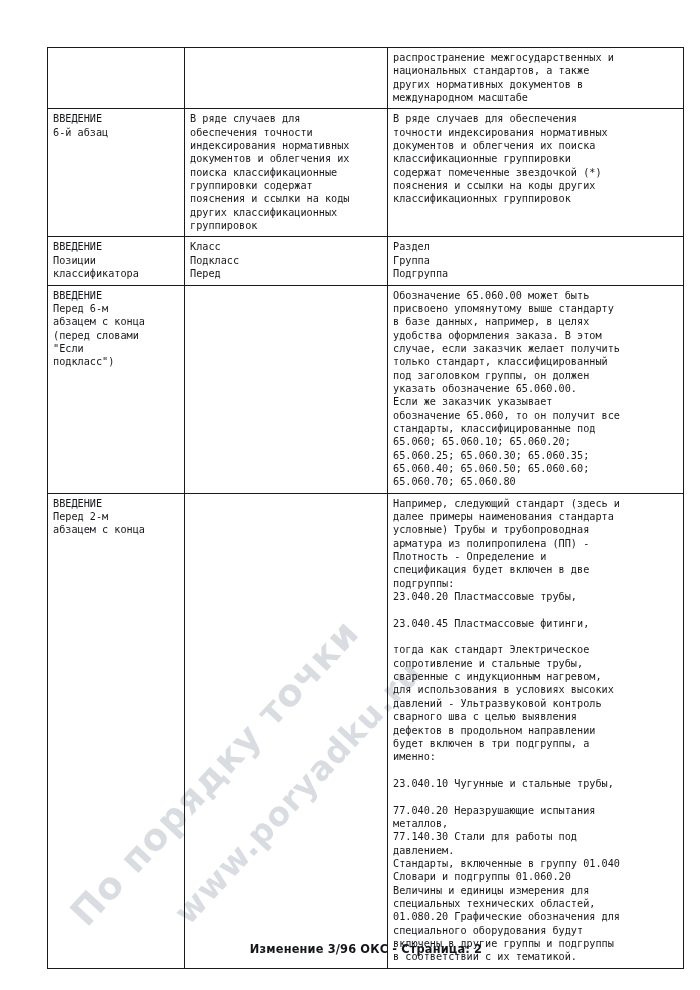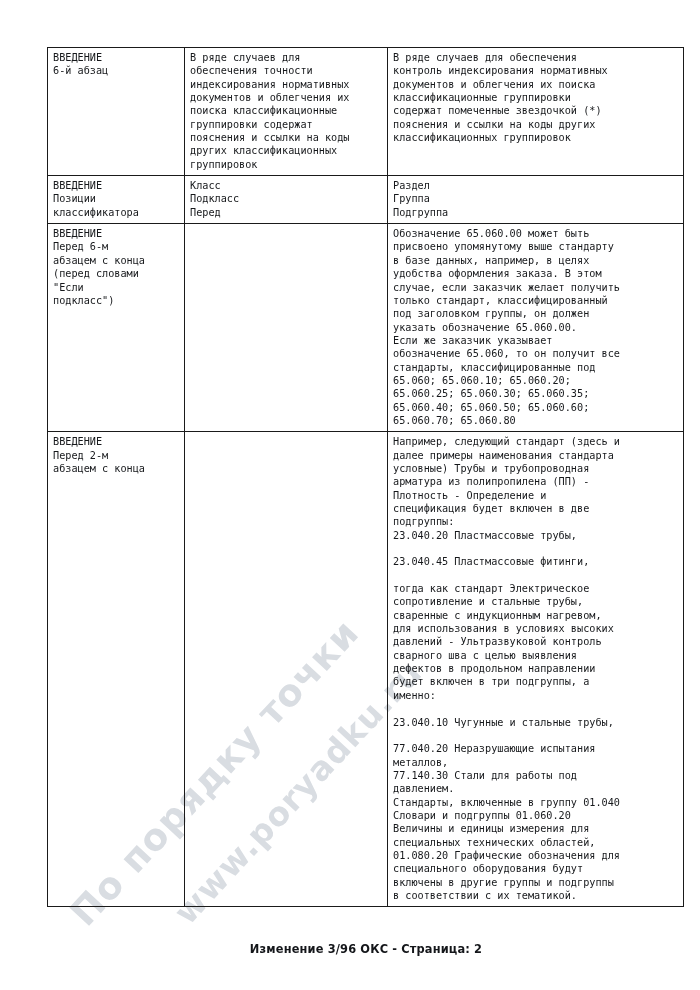--- a/index.html
+++ b/index.html
@@ -100,33 +100,41 @@
 <div class="page">
 
   <div class="watermark">
     <div class="wm-line wm-a">По порядку точки</div>
     <div class="wm-line wm-b">www.poryadku.ru</div>
   </div>
 
   <table class="tbl">
     <tbody>
       <tr>
+        <td class="col-a"><span class="cell-txt"></span></td>
+        <td class="col-b"><span class="cell-txt"></span></td>
+        <td class="col-c"><span class="cell-txt">распространение межгосударственных и
+национальных стандартов, а также
+других нормативных документов в
+международном масштабе</span></td>
+      </tr>
+      <tr>
         <td class="col-a"><span class="cell-txt">ВВЕДЕНИЕ
 6-й абзац</span></td>
         <td class="col-b"><span class="cell-txt">В ряде случаев для
 обеспечения точности
 индексирования нормативных
 документов и облегчения их
 поиска классификационные
 группировки содержат
 пояснения и ссылки на коды
 других классификационных
 группировок</span></td>
         <td class="col-c"><span class="cell-txt">В ряде случаев для обеспечения
-контроль индексирования нормативных
+точности индексирования нормативных
 документов и облегчения их поиска
 классификационные группировки
 содержат помеченные звездочкой (*)
 пояснения и ссылки на коды других
 классификационных группировок</span></td>
       </tr>
       <tr>
         <td class="col-a"><span class="cell-txt">ВВЕДЕНИЕ
 Позиции
 классификатора</span></td>

